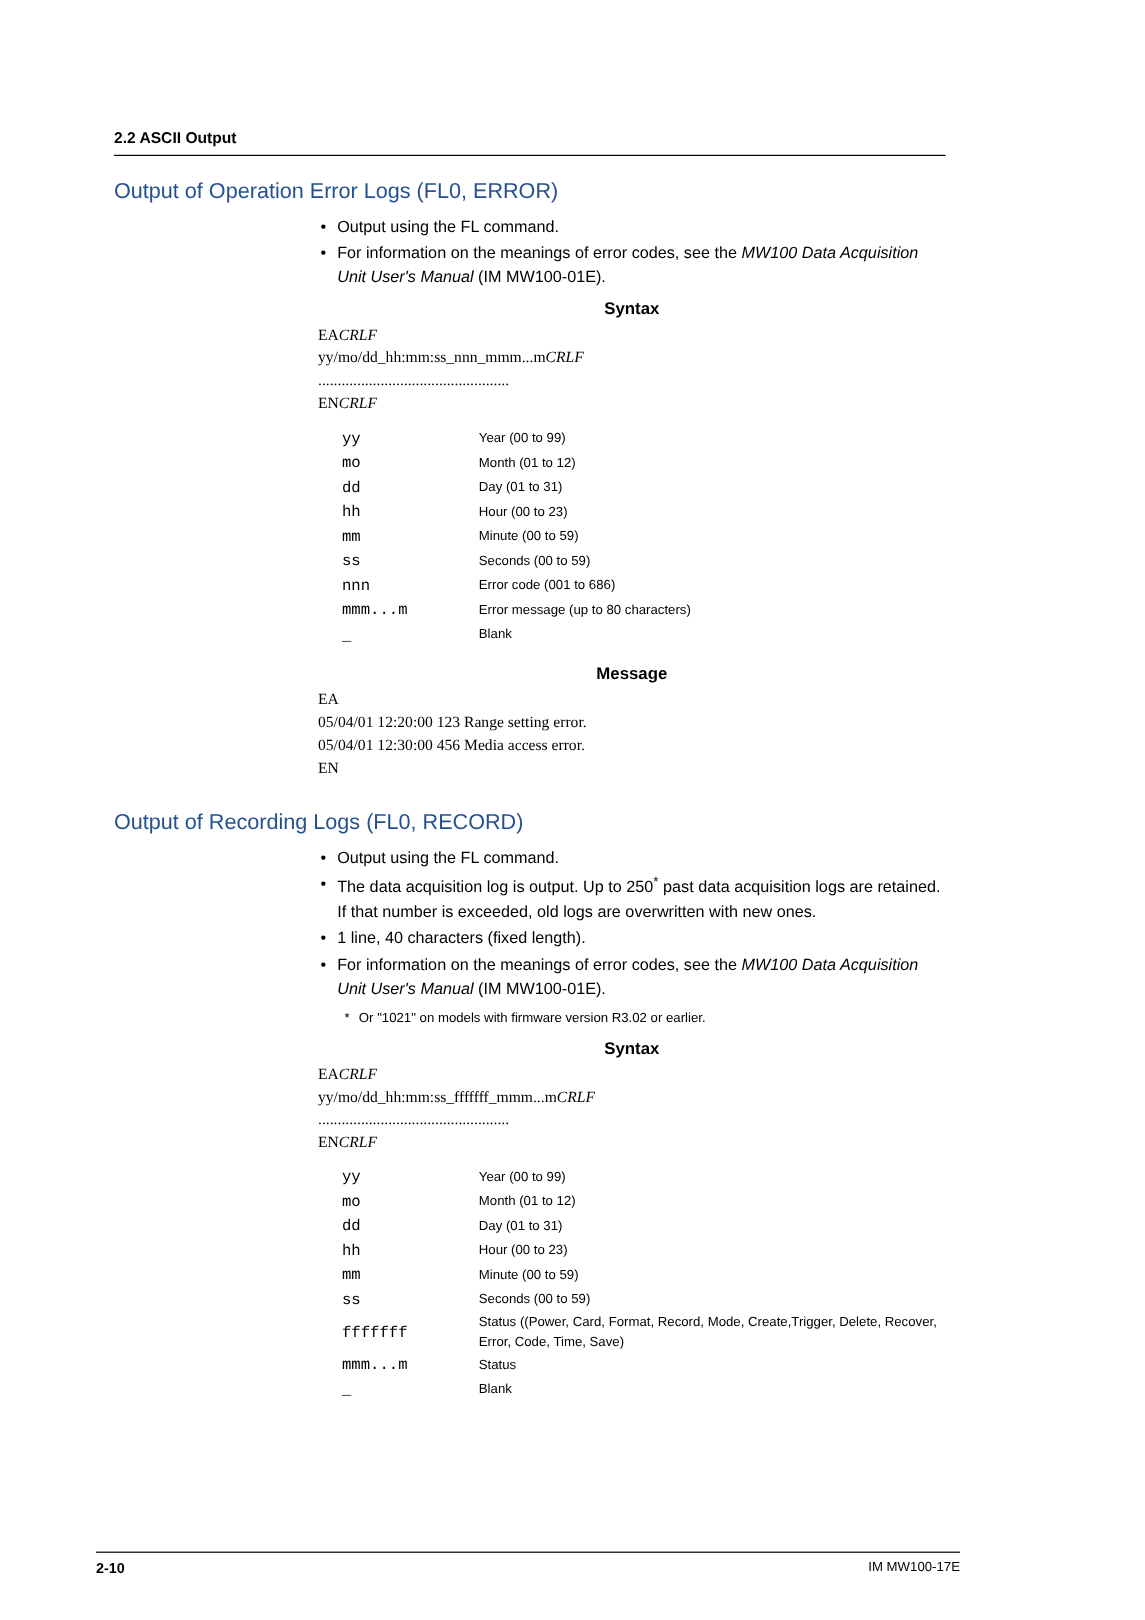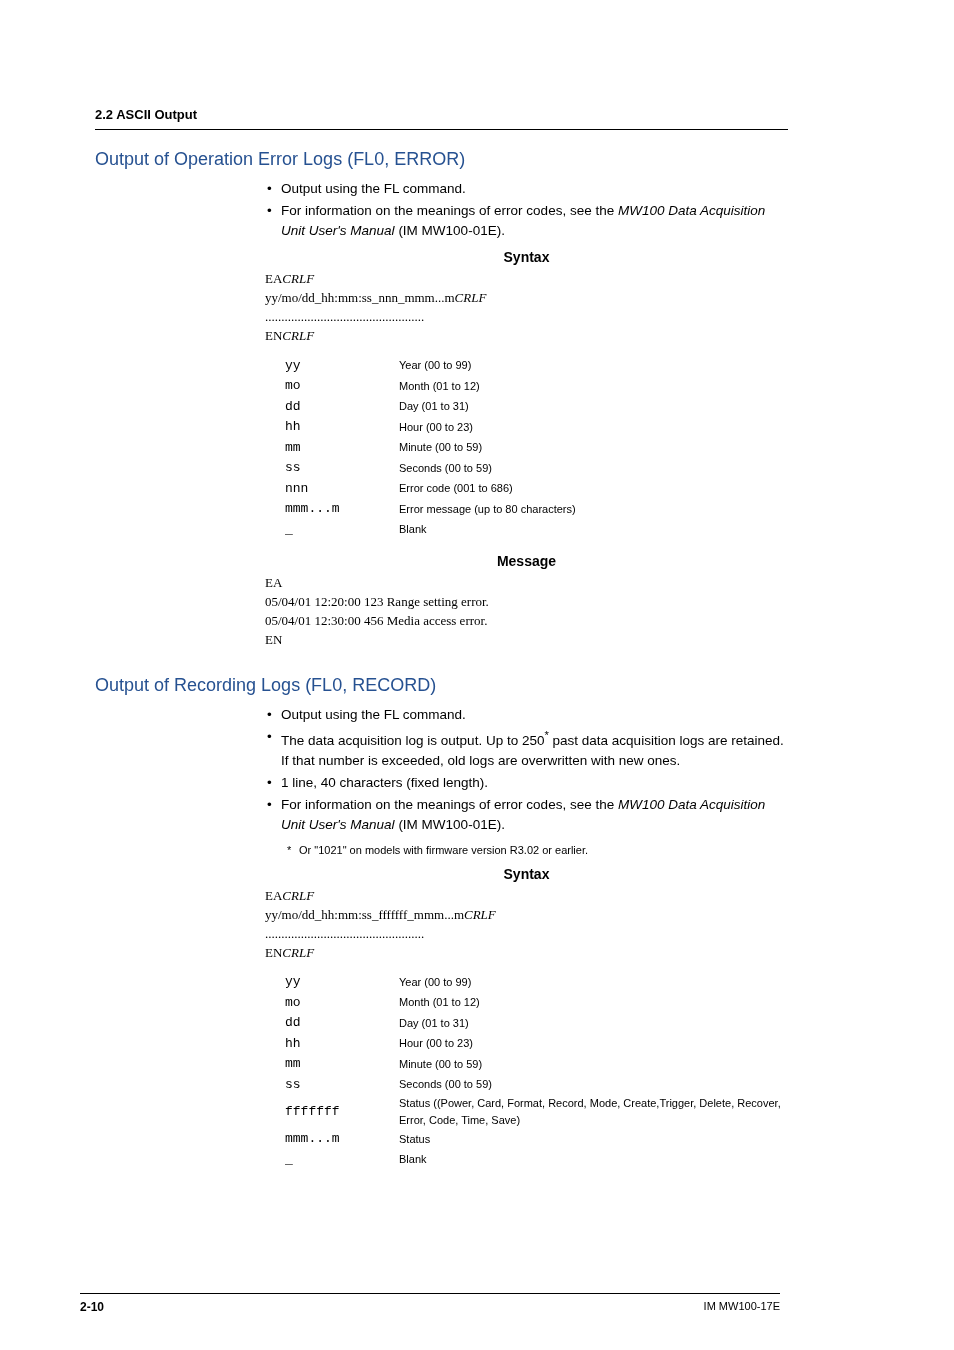--- a/index.html
+++ b/index.html
@@ -95,21 +95,21 @@
   .footnote .star {
     position: absolute;
     left: 0;
     top: 0;
   }
   .spacer { height: 22px; }
   .footer {
     position: absolute;
     bottom: 34px;
     left: 80px;
-    right: 88px;
+    right: 68px;
     border-top: 1px solid #000;
     display: flex;
     justify-content: space-between;
     padding-top: 4px;
     font-size: 11px;
   }
   .footer .pageno { font-weight: bold; font-size: 12px; }
 </style>
 </head>
 <body>

